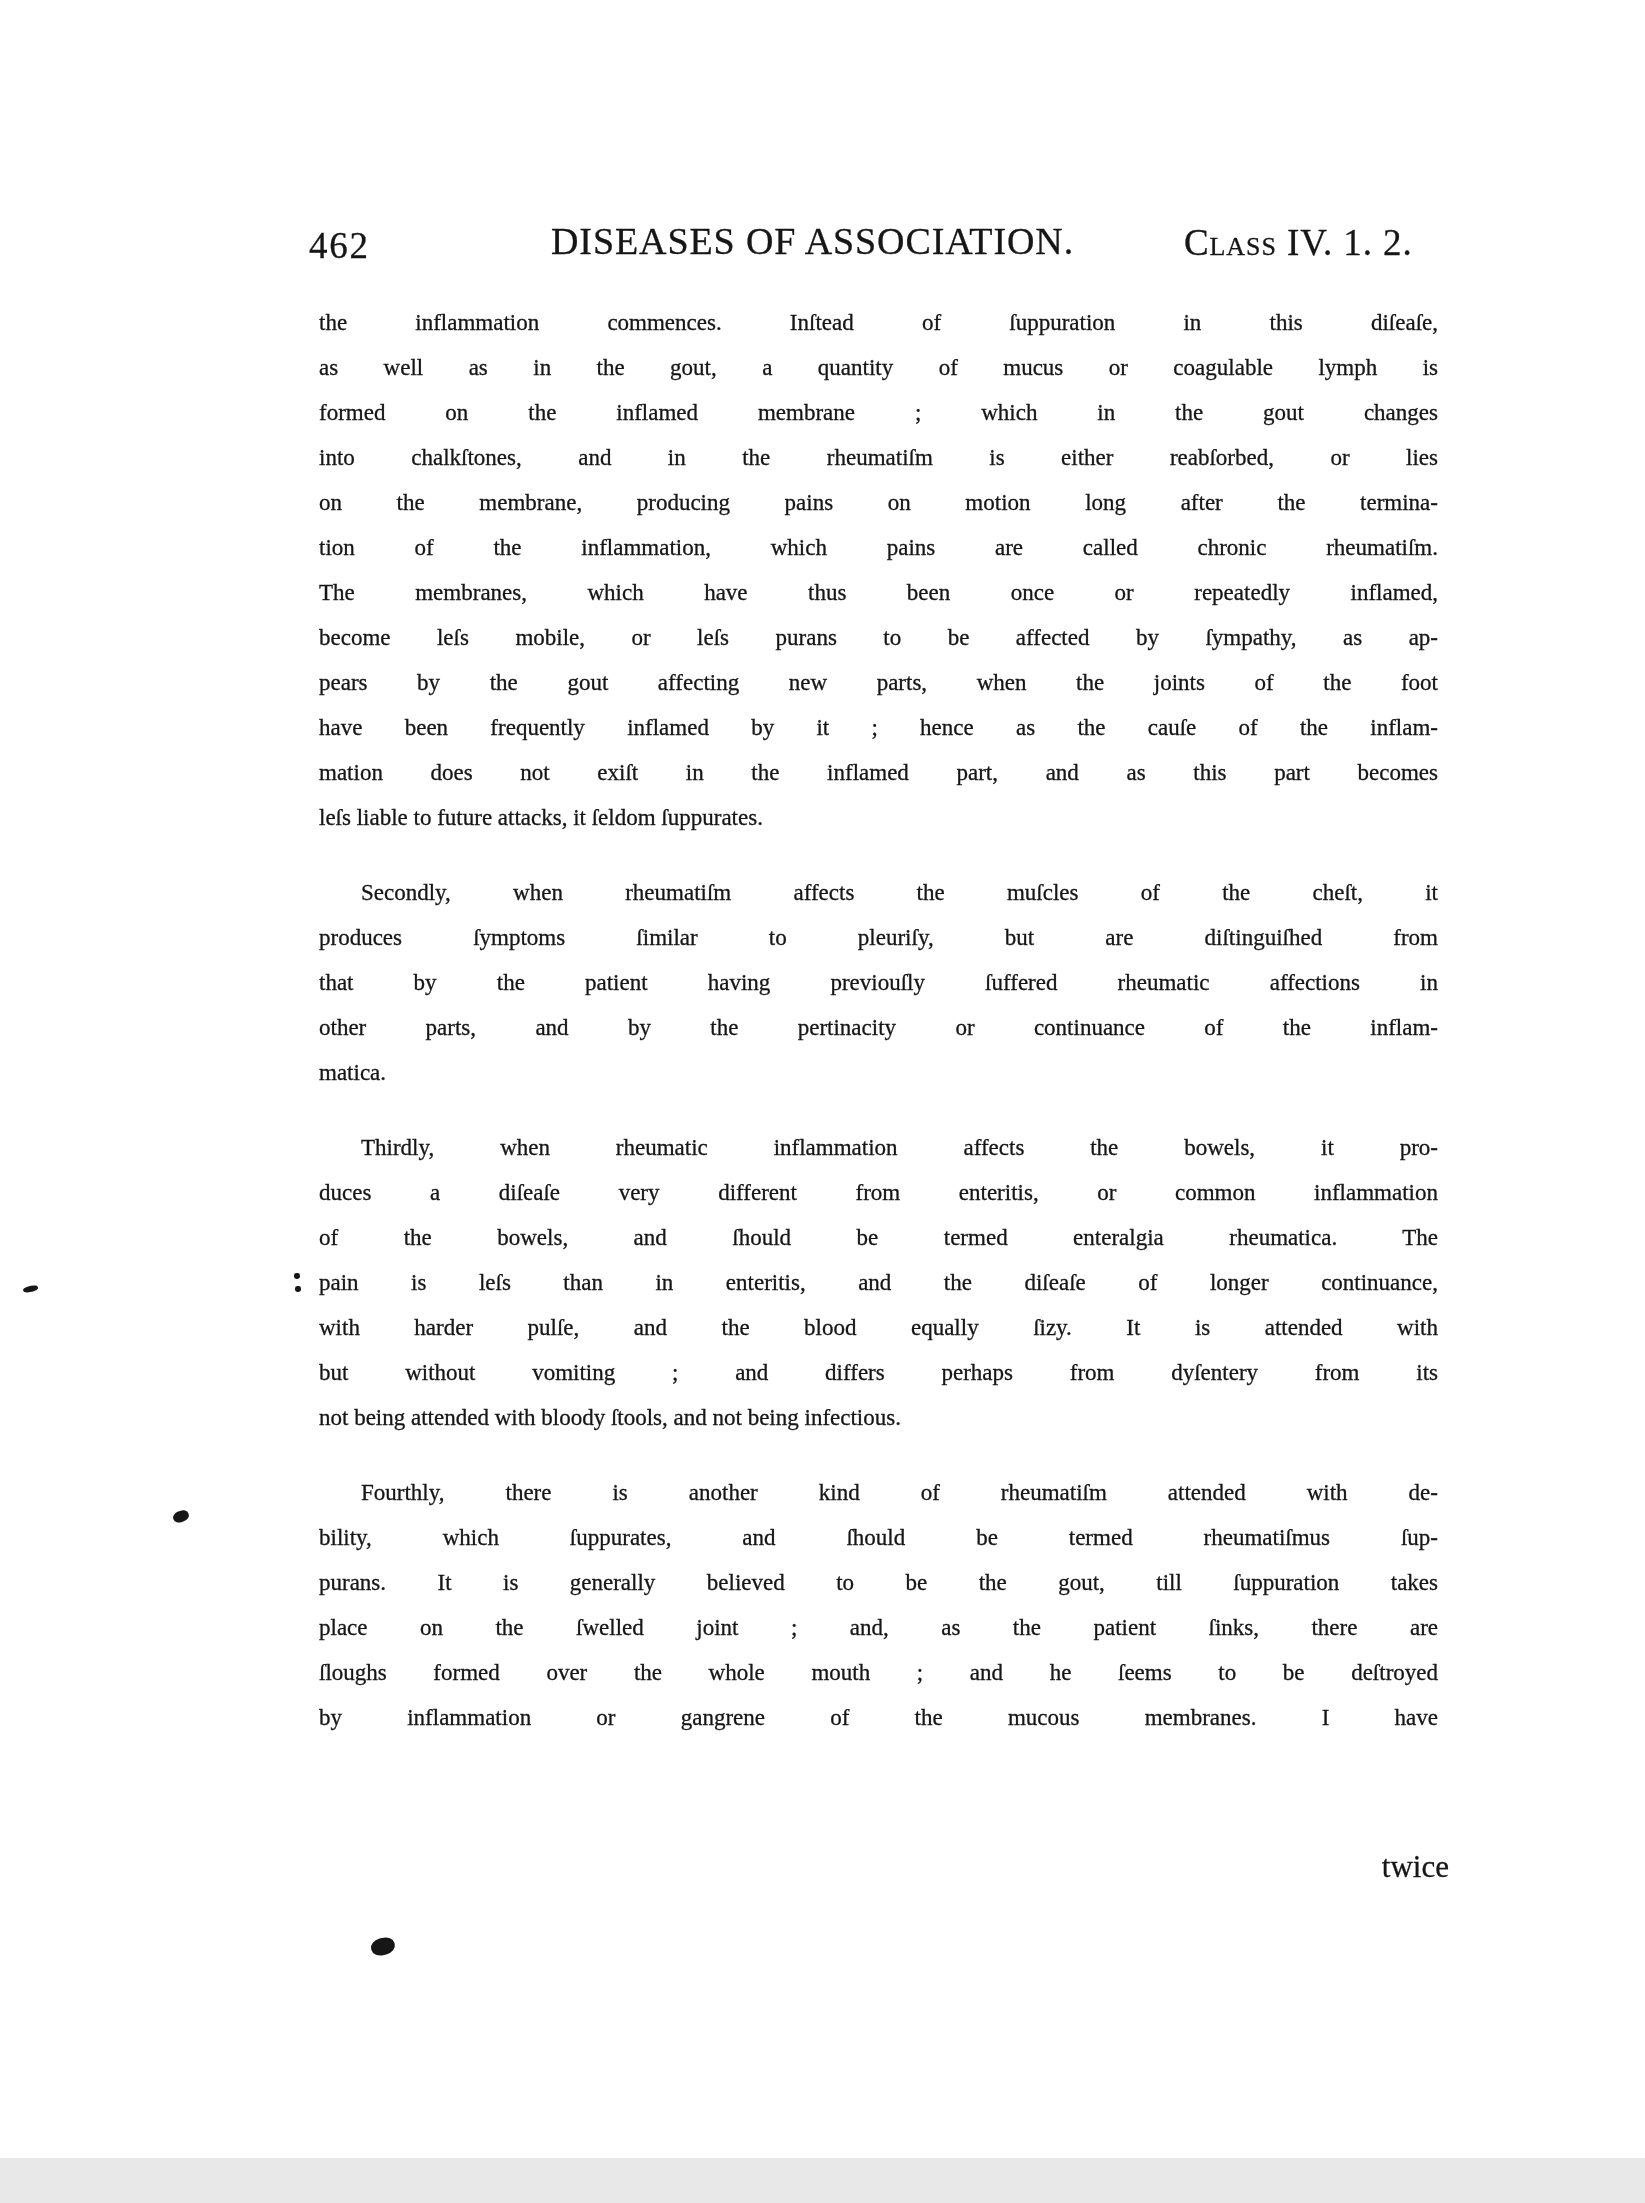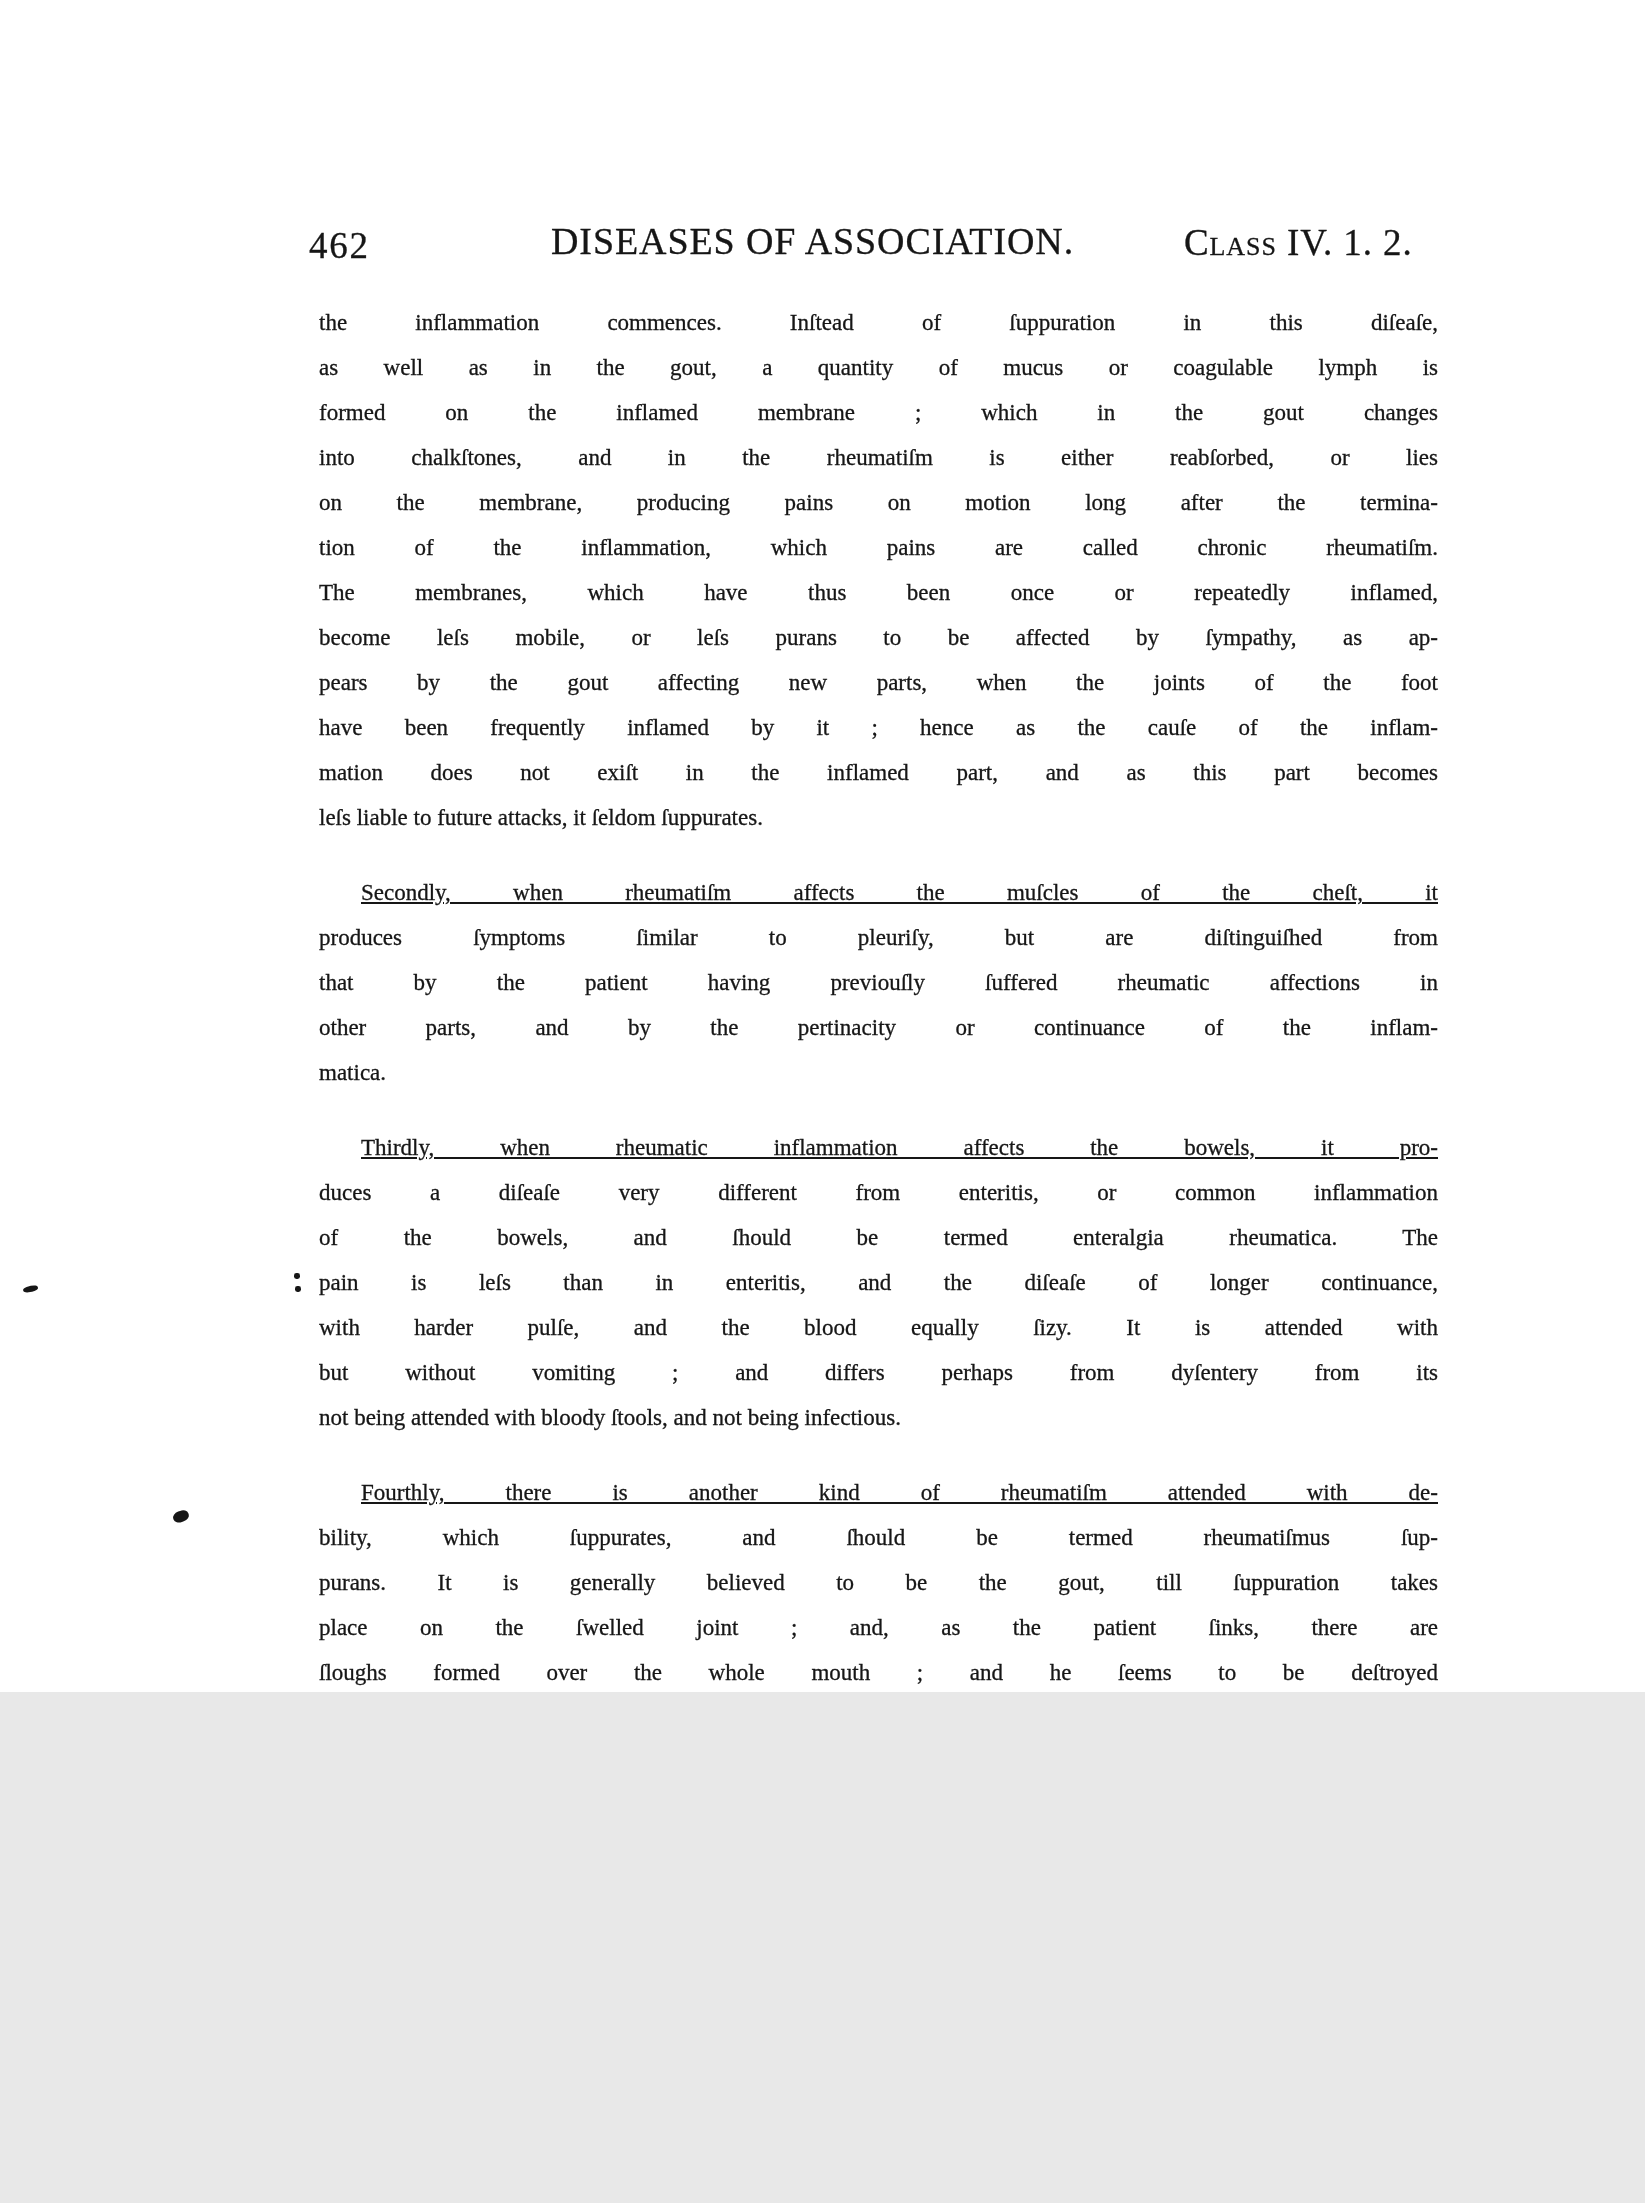--- a/index.html
+++ b/index.html
@@ -1,18 +1,18 @@
 <!DOCTYPE html>
 <html style="font-size:14.7px"><head>
 <meta charset="utf-8">
 <style>
   html,body { margin:0; padding:0; background:#e8e8e8; }
   .page {
     position:relative;
-    width:1646px; height:1692px;
+    width:1646px; height:2158px;
     margin:0 auto;
     background:#ffffff;
     color:#161616;
     font-family:"Liberation Serif","DejaVu Serif",serif;
     overflow:hidden;
     -webkit-text-stroke:0.3px #161616;
   }
   
   .page-number {
     position:absolute; left:309px; top:227px;
@@ -36,21 +36,21 @@
     font-size:23px;
   }
   .paragraph + .paragraph { margin-top:30px; }
   .line {
     height:45px; line-height:45px;
     text-align:justify;
     text-align-last:justify;
     overflow:hidden;
   }
   .line.ragged { text-align-last:left; }
-  .line.indent { padding-left:42px;text-decoration:underline; }
+  .line.indent { padding-left:42px; }
   
   .catchword {
     position:absolute; top:1844px; right:197px;
     font-size:31px; line-height:45px;
   }
   
   .ink { position:absolute; background:#161616; border-radius:45%; }
 </style>
 </head>
 <body>

